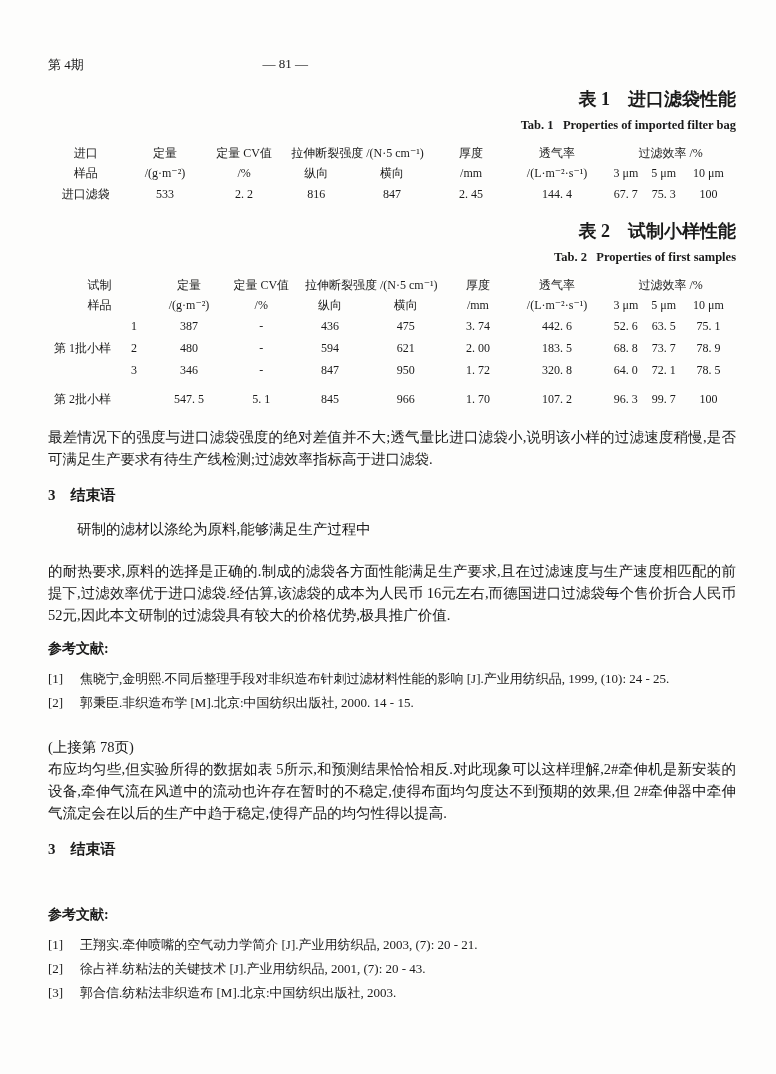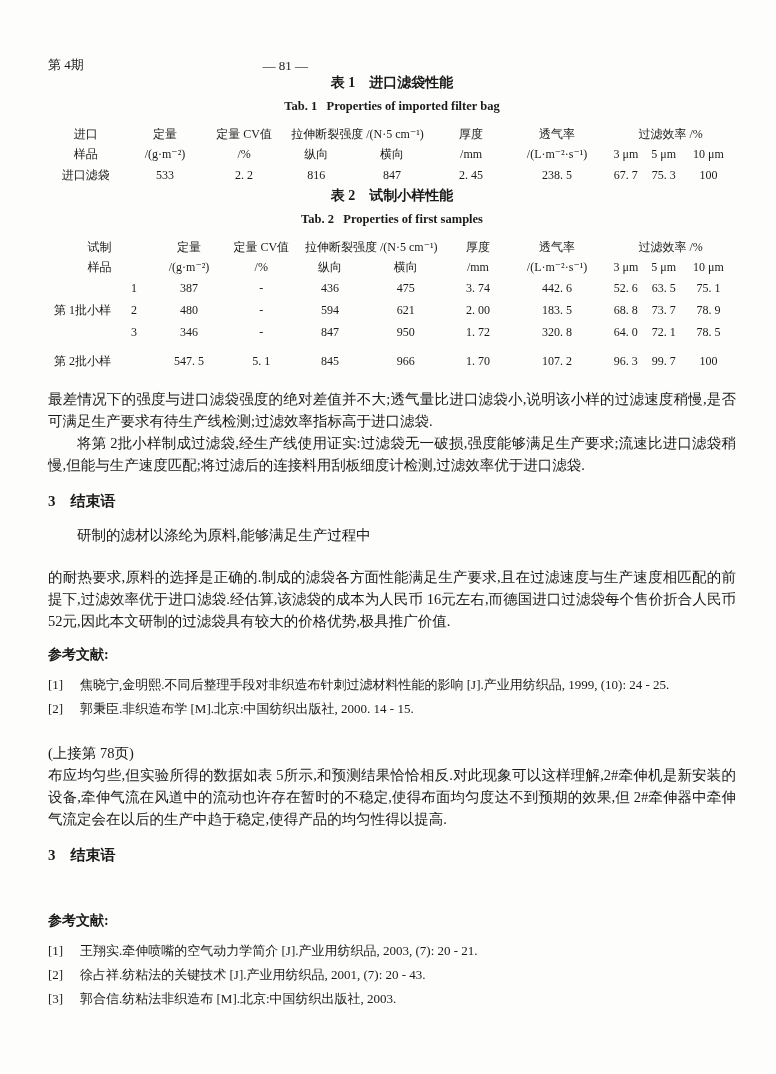--- a/index.html
+++ b/index.html
@@ -7,28 +7,28 @@
   body {
     width: 776px; height: 1074px;
     background: #fdfdfc;
     color: #1a1a1a;
     font-family: "Liberation Serif", "DejaVu Serif", serif;
     overflow: hidden;
   }
   .page { padding: 56px 40px 0 48px; }
 
   
-  .running-head { display: flex; align-items: flex-end; font-size: 13px; }
+  .running-head { display: flex; align-items: flex-start; font-size: 13px; }
   .rh-issue { width: 130px; }
   .rh-title { flex: 1; text-align: center; }
   .rh-page  { width: 130px; text-align: right; }
 
   
-  .cap-zh { text-align: center; font-weight: bold; font-size: 14px; margin-top: 0; }
-  .cap-en { text-align: center; font-weight: bold; font-size: 12.5px; margin-top: 7px; white-space: pre; }
+  .cap-zh { text-align: right; font-weight: bold; font-size: 18px; margin-top: 13px; }
+  .cap-en { text-align: right; font-weight: bold; font-size: 12.5px; margin-top: 7px; white-space: pre; }
 
   
   table.props { width: 100%; border-collapse: collapse; table-layout: fixed; font-size: 12px; margin-top: 10px; }
   .props th, .props td { font-weight: normal; text-align: center; padding: 2px 0; line-height: 1.35; white-space: nowrap; }
   .props tbody td { padding: 3px 0; }
   tr.batch2 td { padding-top: 9px; }
 
   
   .body-cols { display: flex; gap: 20px; margin-top: 16px; flex-direction: column; }
   .col { flex: 1; min-width: 0; font-size: 14.5px; line-height: 22px; text-align: justify; }
@@ -93,21 +93,21 @@
       </tr>
     </thead>
     <tbody>
       <tr>
         <td>进口滤袋</td>
         <td>533</td>
         <td>2. 2</td>
         <td>816</td>
         <td>847</td>
         <td>2. 45</td>
-        <td>238. 5</td>
+        <td>144. 4</td>
         <td>67. 7</td>
         <td>75. 3</td>
         <td>100</td>
       </tr>
     </tbody>
   </table>
 
   <div class="cap-zh">表 2　试制小样性能</div>
   <div class="cap-en">Tab. 2   Properties of first samples</div>
   <table class="props">
@@ -197,21 +197,20 @@
         <td>96. 3</td>
         <td>99. 7</td>
         <td>100</td>
       </tr>
     </tbody>
   </table>
 
   <div class="body-cols">
     <div class="col">
       <p>最差情况下的强度与进口滤袋强度的绝对差值并不大;透气量比进口滤袋小,说明该小样的过滤速度稍慢,是否可满足生产要求有待生产线检测;过滤效率指标高于进口滤袋.</p>
-      <p class="ind">将第 2批小样制成过滤袋,经生产线使用证实:过滤袋无一破损,强度能够满足生产要求;流速比进口滤袋稍慢,但能与生产速度匹配;将过滤后的连接料用刮板细度计检测,过滤效率优于进口滤袋.</p>
       <div class="sec-heading">3　结束语</div>
       <p class="ind">研制的滤材以涤纶为原料,能够满足生产过程中</p>
     </div>
     <div class="col">
       <p>的耐热要求,原料的选择是正确的.制成的滤袋各方面性能满足生产要求,且在过滤速度与生产速度相匹配的前提下,过滤效率优于进口滤袋.经估算,该滤袋的成本为人民币 16元左右,而德国进口过滤袋每个售价折合人民币 52元,因此本文研制的过滤袋具有较大的价格优势,极具推广价值.</p>
       <div class="refs-title">参考文献:</div>
       <div class="ref">
         <span class="ref-label">[1]</span>
         <span class="ref-text">焦晓宁,金明熙.不同后整理手段对非织造布针刺过滤材料性能的影响 [J].产业用纺织品, 1999, (10): 24 - 25.</span>
       </div>

